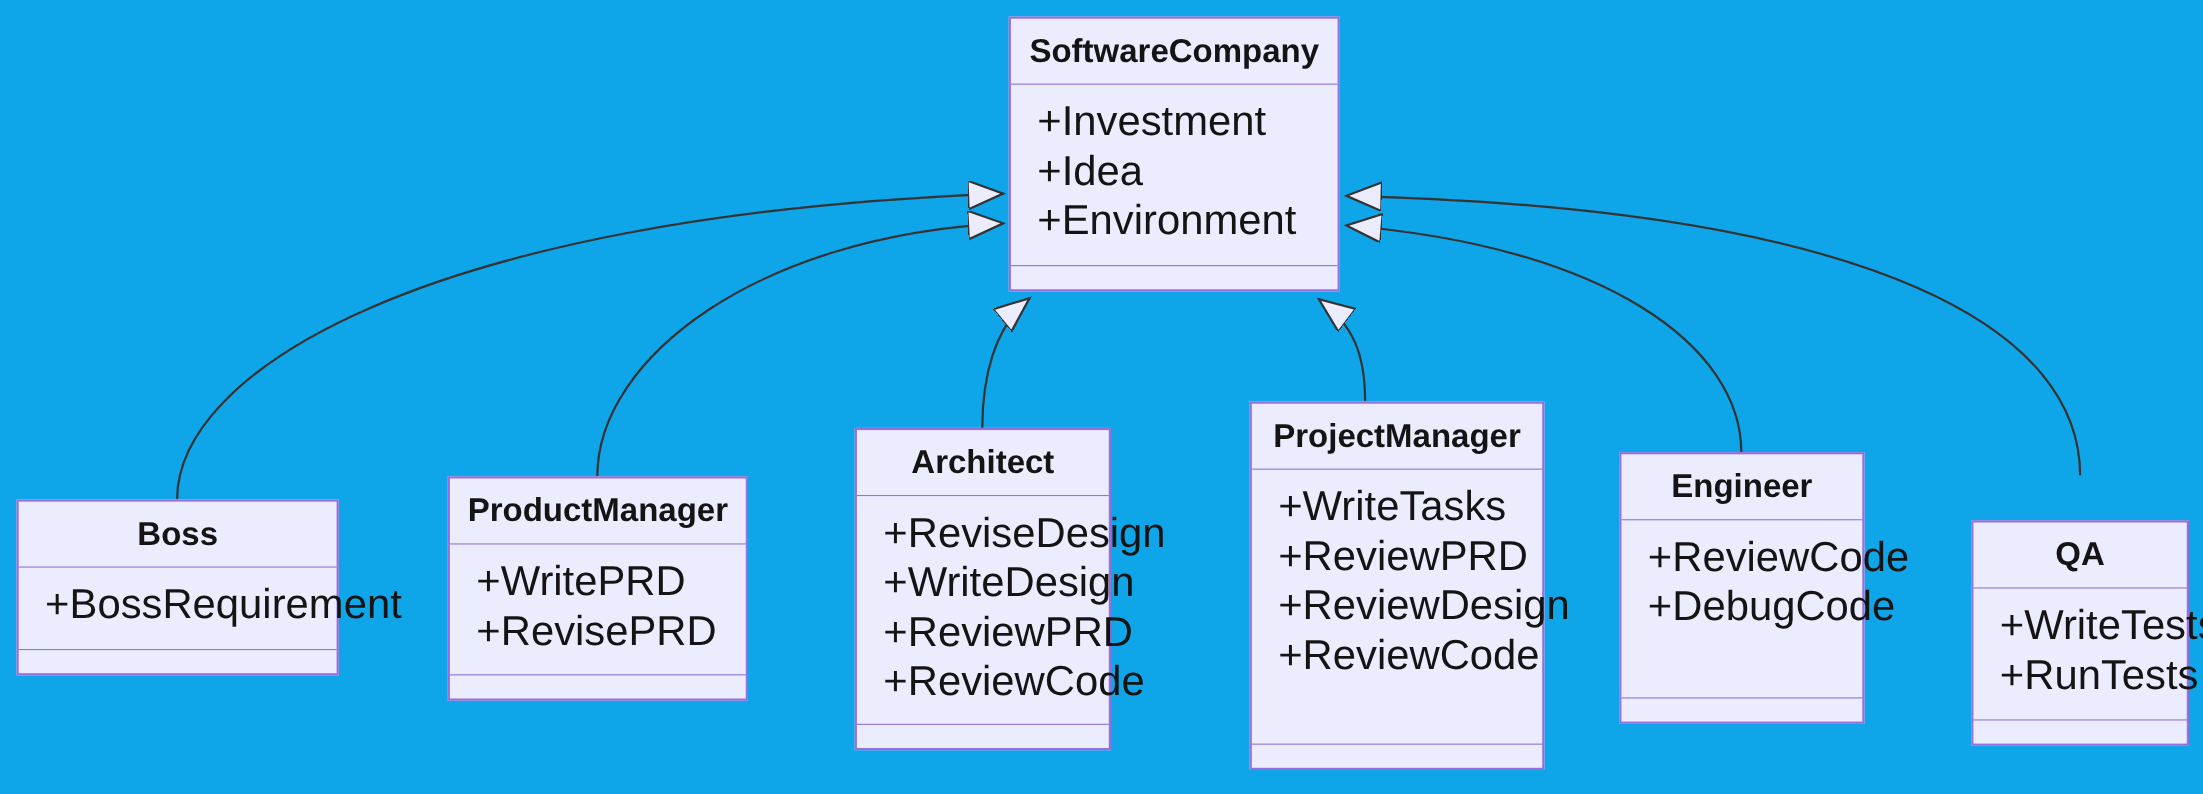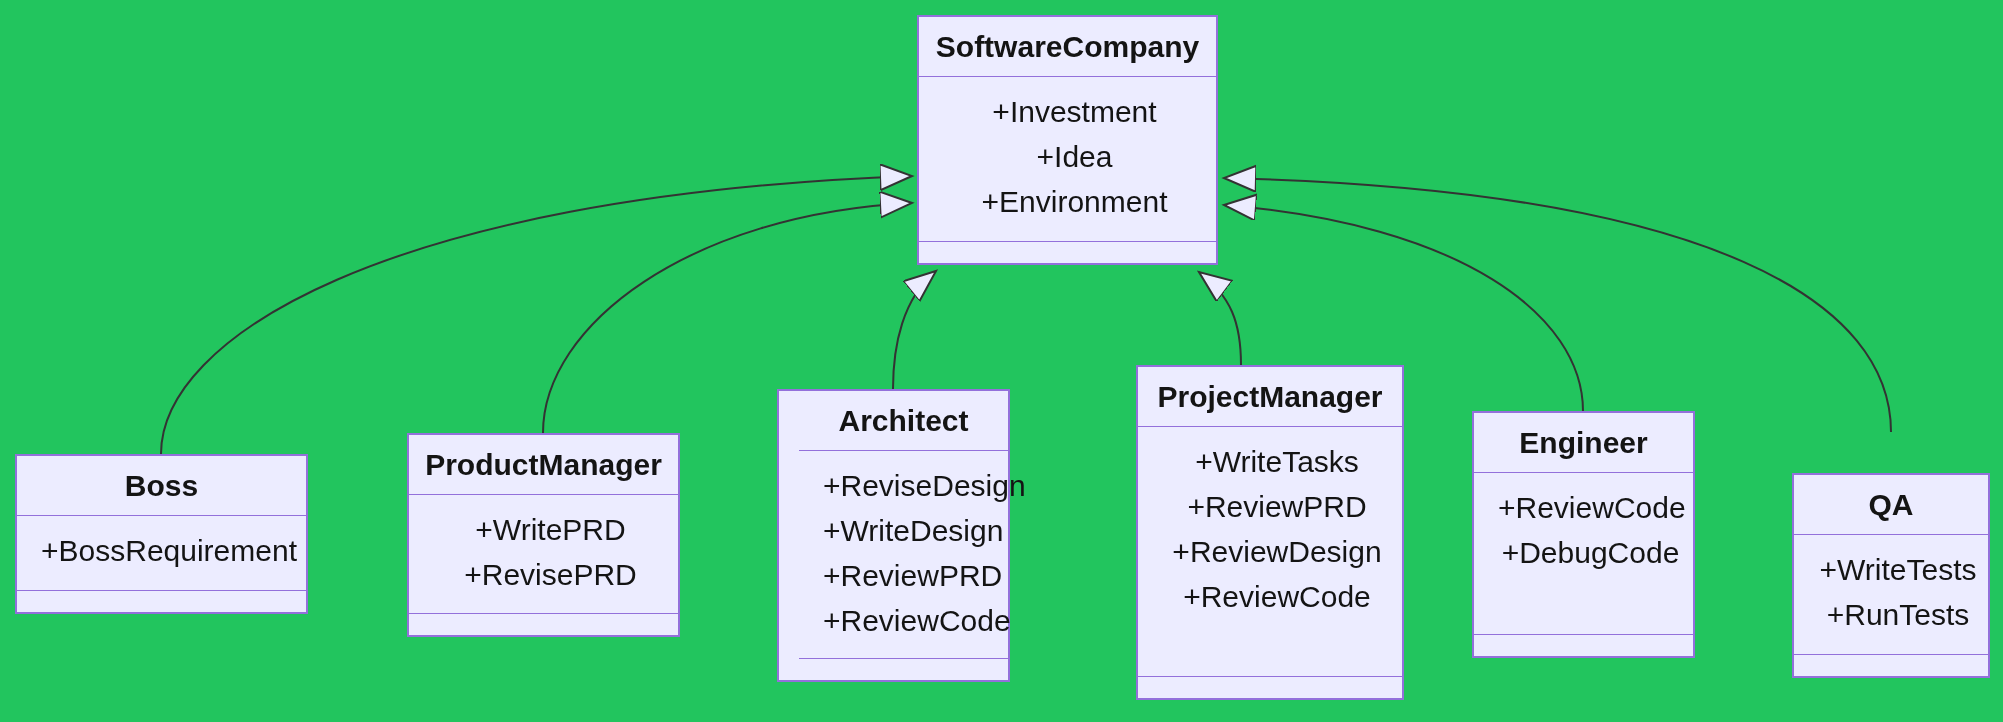--- a/index.html
+++ b/index.html
@@ -5,21 +5,21 @@
   html, body {
     margin: 0;
     padding: 0;
     background: #ffffff;
     font-family: "Liberation Sans", "DejaVu Sans", sans-serif;
   }
   #diagram {
     position: relative;
     width: 2003px;
     height: 722px;
-    background: #22c55e;
+    background: #0ea5e9;
     overflow: hidden;
   }
   #edges {
     position: absolute;
     left: 0;
     top: 0;
     z-index: 0;
   }
   .cls {
     position: absolute;
@@ -39,22 +39,21 @@
     font-weight: bold;
     font-size: 30px;
     border-bottom: 1.5px solid #9370DB;
     white-space: nowrap;
   }
   .cls-members {
     flex: 1 1 auto;
     list-style: none;
     margin: 0;
     padding: 12px 10px 0 24px;
-    font-size: 30px;
-    text-align: center;
+    font-size: 38px;
   }
   .cls-members li {
     line-height: 45px;
     white-space: nowrap;
   }
   .cls-methods {
     flex: 0 0 auto;
     height: 21px;
     border-top: 1.5px solid #9370DB;
   }
@@ -100,21 +99,21 @@
   </div>
 
   <div class="cls" style="left:15px; top:454px; width:293px; height:160px;">
     <div class="cls-title">Boss</div>
     <ul class="cls-members">
       <li>+BossRequirement</li>
     </ul>
     <div class="cls-methods"></div>
   </div>
 
-  <div class="cls" style="left:777px; top:389px; width:233px; height:293px;padding-left:20px;">
+  <div class="cls" style="left:777px; top:389px; width:233px; height:293px;">
     <div class="cls-title">Architect</div>
     <ul class="cls-members">
       <li>+ReviseDesign</li>
       <li>+WriteDesign</li>
       <li>+ReviewPRD</li>
       <li>+ReviewCode</li>
     </ul>
     <div class="cls-methods"></div>
   </div>
 

